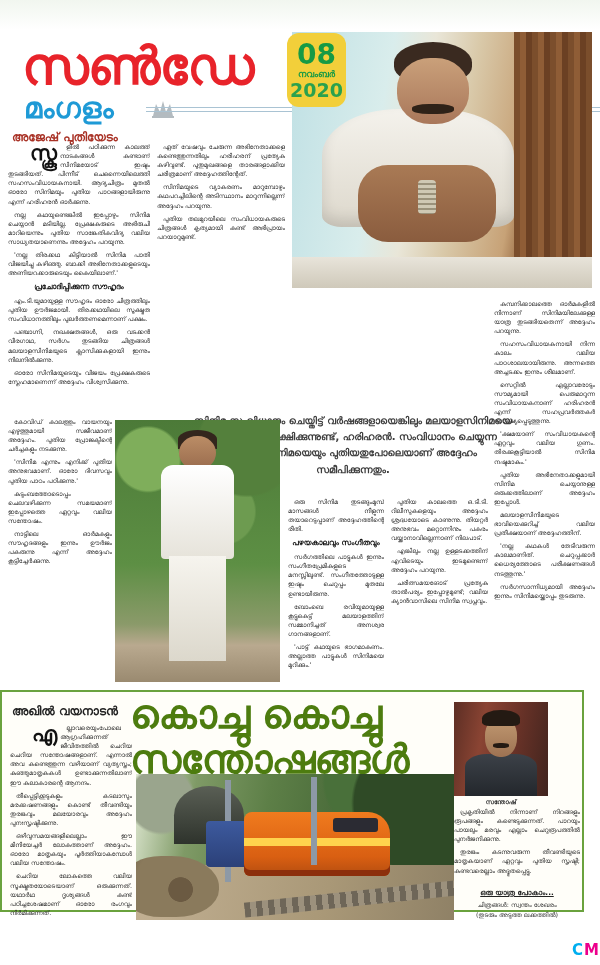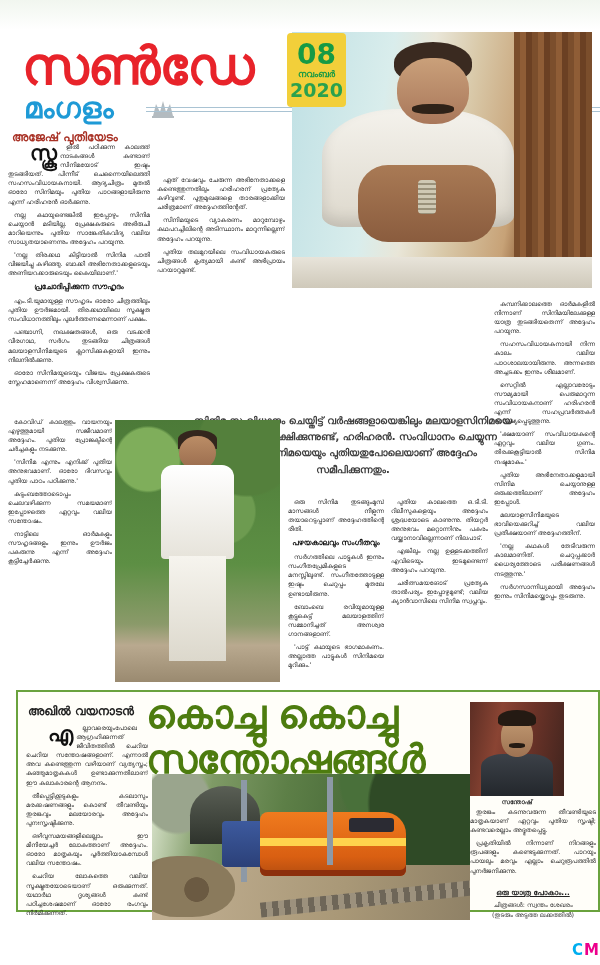--- a/index.html
+++ b/index.html
@@ -8,21 +8,21 @@
         font-family:"DejaVu Sans","Liberation Sans",sans-serif;color:#2b2b2b;overflow:hidden;}
   .abs{position:absolute;}
   
   #topband{left:0;top:0;width:600px;height:30px;background:linear-gradient(#f1f6ef,#ffffff);}
   
   #title-main{left:22px;top:38px;width:270px;font-size:52px;line-height:56px;font-weight:bold;color:#e8232a;letter-spacing:-1px;}
   #title-sub{left:24px;top:92px;font-size:29px;line-height:32px;font-weight:bold;color:#1e9ad6;}
   #emblem{left:150px;top:98px;width:26px;height:22px;opacity:.75;}
   #ruledbl{left:146px;top:107px;width:454px;height:5px;border-top:1px solid #a9c3d3;border-bottom:1px solid #a9c3d3;}
   
-  #datebox{left:287px;top:33px;width:59px;height:74px;background:#f2cf3a;border-radius:4px;z-index:5;
+  #datebox{left:287px;top:33px;width:59px;height:74px;background:#f2cf3a;border-radius:12px;z-index:5;
            display:flex;flex-direction:column;align-items:center;justify-content:center;}
   #date-day{font-size:28px;line-height:28px;font-weight:bold;color:#169a45;}
   #date-month{font-size:9px;line-height:11px;font-weight:bold;color:#169a45;}
   #date-year{font-size:19px;line-height:20px;font-weight:bold;color:#2aa14e;}
   
   #photo1{left:292px;top:32px;width:300px;height:256px;z-index:2;overflow:hidden;
           background:linear-gradient(100deg,#bfe0e4 0%,#d9edec 30%,#e9e6d8 42%,#d9c9a9 55%,#c7a277 72%,#8a5a33 80%,#6f4426 100%);}
   .p1-wood{position:absolute;right:0;top:0;width:26%;height:100%;
            background:repeating-linear-gradient(90deg,#7b4e2c 0 6px,#8f5d36 6px 12px,#6b4023 12px 18px);}
   .p1-hair{position:absolute;left:34%;top:4%;width:26%;height:16%;border-radius:50% 50% 40% 40%;background:#3a2a20;}
@@ -38,21 +38,21 @@
   #photo1-caption{position:absolute;left:8px;top:4px;font-size:7px;color:#ffffff;text-shadow:0 0 2px #000;}
   
   .bodycol{font-size:6.4px;line-height:1.42;text-align:justify;color:#2c2c2c;overflow:hidden;}
   .bodycol p{margin:0 0 4px 0;text-indent:6px;}
   .byline{font-size:12px;font-weight:bold;}
   .subhead{font-size:7.6px;font-weight:bold;text-align:center;margin:4px 0;color:#111;}
   .dropcap{float:left;font-size:21px;line-height:19px;font-weight:bold;color:#111;margin:1px 3px 0 16px;}
   
   #byline1{left:12px;top:130px;color:#a93226;}
   #blockA{left:8px;top:143px;width:142px;height:272px;}
-  #blockB{left:157px;top:143px;width:128px;height:148px;margin-top:33px;}
+  #blockB{left:157px;top:143px;width:128px;height:148px;}
   #blockC{left:8px;top:418px;width:104px;height:266px;}
   #headline1{left:140px;top:293px;width:350px;text-align:center;font-weight:bold;color:#2e8fd0;
              font-size:44px;line-height:1.12;letter-spacing:-1px;}
   #standfirst{left:193px;top:413px;width:320px;text-align:center;font-size:10px;line-height:1.62;
               font-weight:bold;color:#3d3d3d;}
   
   #photo2{left:115px;top:420px;width:165px;height:262px;overflow:hidden;
           background:
             radial-gradient(circle at 20% 15%,#7fae5b 0 12%,transparent 13%),
             radial-gradient(circle at 80% 10%,#54803c 0 18%,transparent 19%),
@@ -61,21 +61,21 @@
   .p2-head{position:absolute;left:39%;top:6%;width:22%;height:13%;border-radius:50%;background:linear-gradient(#bb8d66,#996b4d);}
   .p2-hair{position:absolute;left:38%;top:4%;width:24%;height:7%;border-radius:50% 50% 0 0;background:#33261d;}
   .p2-shirt{position:absolute;left:28%;top:17%;width:44%;height:36%;border-radius:12px 12px 4px 4px;
             background:linear-gradient(#ffffff,#e6e3da);}
   .p2-pants{position:absolute;left:33%;top:52%;width:34%;height:40%;background:linear-gradient(#f6f4ee,#dcd8cc);}
   
   #col1{left:288px;top:498px;width:96px;height:180px;}
   #col2{left:391px;top:498px;width:97px;height:180px;}
   #col3{left:494px;top:300px;width:101px;height:380px;}
   
-  #box2{left:16px;top:690px;width:584px;height:222px;border:2px solid #6aa23e;background:#fffef9;}
+  #box2{left:0;top:690px;width:584px;height:222px;border:2px solid #6aa23e;background:#fffef9;}
   #byline2{position:absolute;left:10px;top:12px;color:#222;}
   #headline2{position:absolute;left:128px;top:0px;width:330px;text-align:left;font-weight:bold;
              color:#4d7c0f;font-size:40px;line-height:1.12;letter-spacing:-1px;}
   #a2left{position:absolute;left:8px;top:32px;width:122px;height:198px;}
   #photo3{position:absolute;left:134px;top:82px;width:318px;height:146px;overflow:hidden;
           background:
             radial-gradient(circle at 8% 18%,#9aa58d 0 10%,transparent 11%),
             radial-gradient(circle at 90% 20%,#2f4a26 0 22%,transparent 23%),
             radial-gradient(circle at 75% 5%,#49703a 0 18%,transparent 19%),
             linear-gradient(100deg,#dfe8d2 0%,#7f9a66 18%,#5d7f47 40%,#4a6b3a 62%,#3c5a30 100%);}
@@ -255,22 +255,22 @@
     <div id="photo4">
       <div class="p4-shirt"></div>
       <div class="p4-face"></div>
       <div class="p4-hair"></div>
       <div class="p4-mustache"></div>
     </div>
     <div id="photo4-caption">സന്തോഷ്</div>
 
     <div class="bodycol" id="a2right">
       <div>
+          <p>പ്രകൃതിയിൽ നിന്നാണ് നിറങ്ങളും രൂപങ്ങളും കണ്ടെടുക്കുന്നത്. പാറയും പായലും മരവും എല്ലാം ചെറുരൂപത്തിൽ പുനർജനിക്കുന്നു.</p>
           <p>തുരങ്കം കടന്നുവരുന്ന തീവണ്ടിയുടെ മാതൃകയാണ് ഏറ്റവും പുതിയ സൃഷ്ടി; കണ്ടവരെല്ലാം അദ്ഭുതപ്പെട്ടു.</p>
-          <p>പ്രകൃതിയിൽ നിന്നാണ് നിറങ്ങളും രൂപങ്ങളും കണ്ടെടുക്കുന്നത്. പാറയും പായലും മരവും എല്ലാം ചെറുരൂപത്തിൽ പുനർജനിക്കുന്നു.</p>
         </div>
     </div>
 
     <div id="teaser">ഒരു യാത്ര പോകാം...</div>
     <div id="signoff1">ചിത്രങ്ങൾ: സ്വന്തം ശേഖരം</div>
     <div id="signoff2">(തുടരും അടുത്ത ലക്കത്തിൽ)</div>
   </div>
 
   <div class="abs" id="cmyk">
     <span class="c-c">C</span><span class="c-m">M</span><span class="c-y">Y</span><span class="c-k">K</span>

